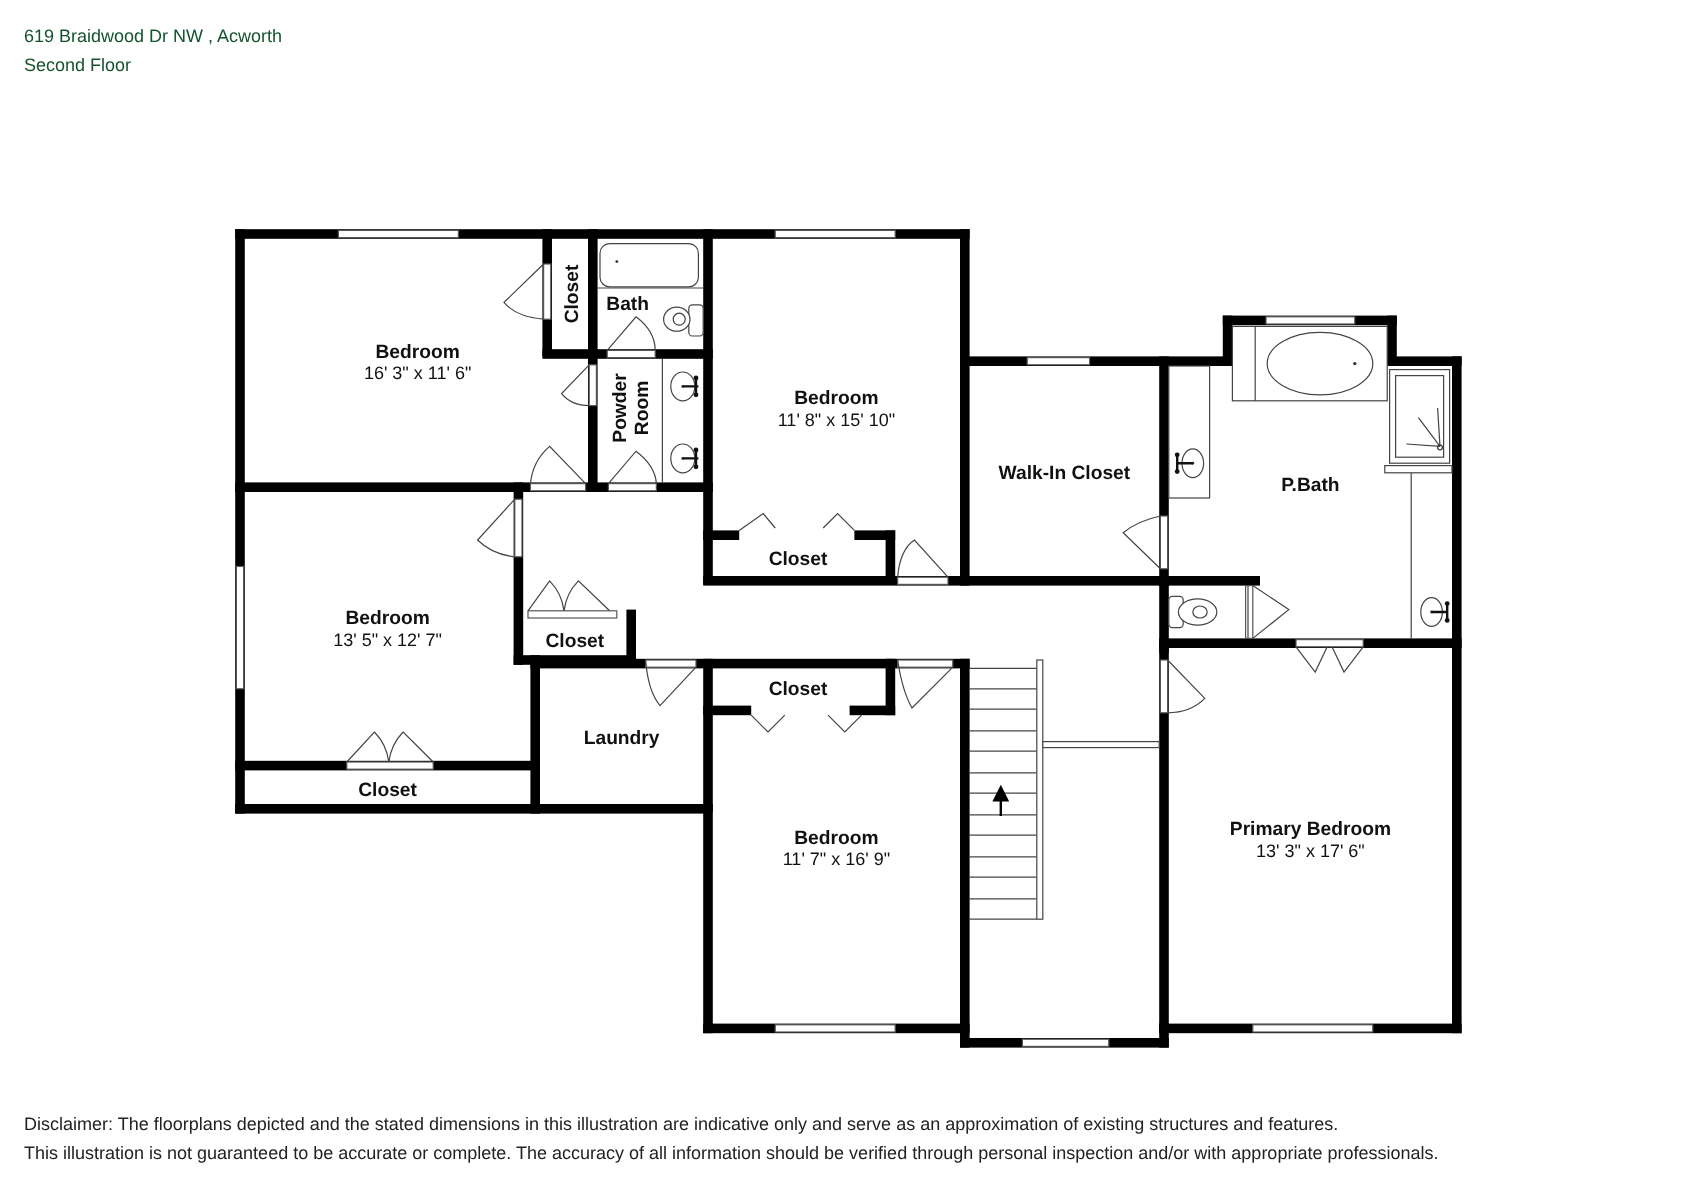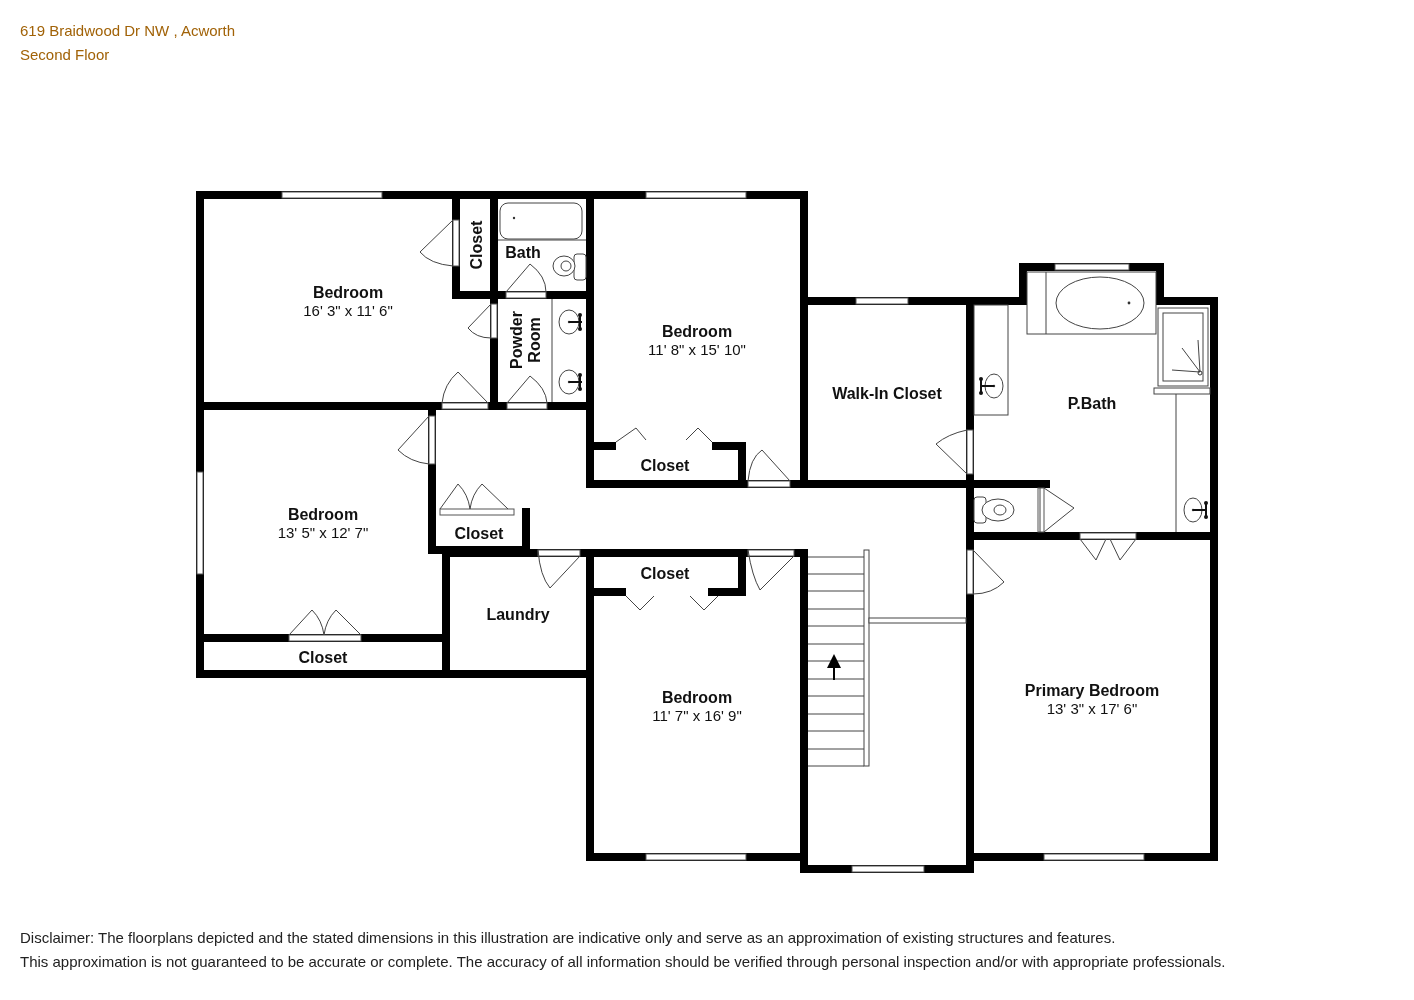--- a/index.html
+++ b/index.html
@@ -1,18 +1,18 @@
 <!DOCTYPE html>
 <html><head>
 <meta charset="utf-8">
 <style>
   html, body { margin: 0; padding: 0; background: #ffffff; }
   body { width: 1414px; height: 1000px; position: relative; overflow: hidden;
          font-family: "Liberation Sans", sans-serif; color: #1a1a1a; }
-  .hdr { position: absolute; left: 20px; font-size: 15px; line-height: 18px; color: #a16207; }
+  .hdr { position: absolute; left: 20px; font-size: 15px; line-height: 18px; color: #14532d; }
   #addr { top: 22px; }
   #floor { top: 46px; text-align: center; }
   .disc { position: absolute; left: 20px; font-size: 15px; color: #222; white-space: nowrap; }
   #disc1 { top: 929px; }
   #disc2 { top: 953px; }
   svg#plan { position: absolute; left: 0; top: 0; }
   .wall { fill: #000; }
   .win { fill: #fff; stroke: #555; stroke-width: 1; }
   .thin { fill: none; stroke: #444; stroke-width: 1; }
   .thinw { fill: #fff; stroke: #444; stroke-width: 1; }
@@ -282,13 +282,13 @@
 
     <text class="lbl" x="697" y="703" text-anchor="middle">Bedroom</text>
     <text class="dim" x="697" y="721" text-anchor="middle">11' 7" x 16' 9"</text>
 
     <text class="lbl" x="1092" y="696" text-anchor="middle">Primary Bedroom</text>
     <text class="dim" x="1092" y="714" text-anchor="middle">13' 3" x 17' 6"</text>
   </g>
 </svg>
 
 <div class="disc" id="disc1">Disclaimer: The floorplans depicted and the stated dimensions in this illustration are indicative only and serve as an approximation of existing structures and features.</div>
-<div class="disc" id="disc2">This approximation is not guaranteed to be accurate or complete. The accuracy of all information should be verified through personal inspection and/or with appropriate professionals.</div>
+<div class="disc" id="disc2">This illustration is not guaranteed to be accurate or complete. The accuracy of all information should be verified through personal inspection and/or with appropriate professionals.</div>
 
 </body></html>

